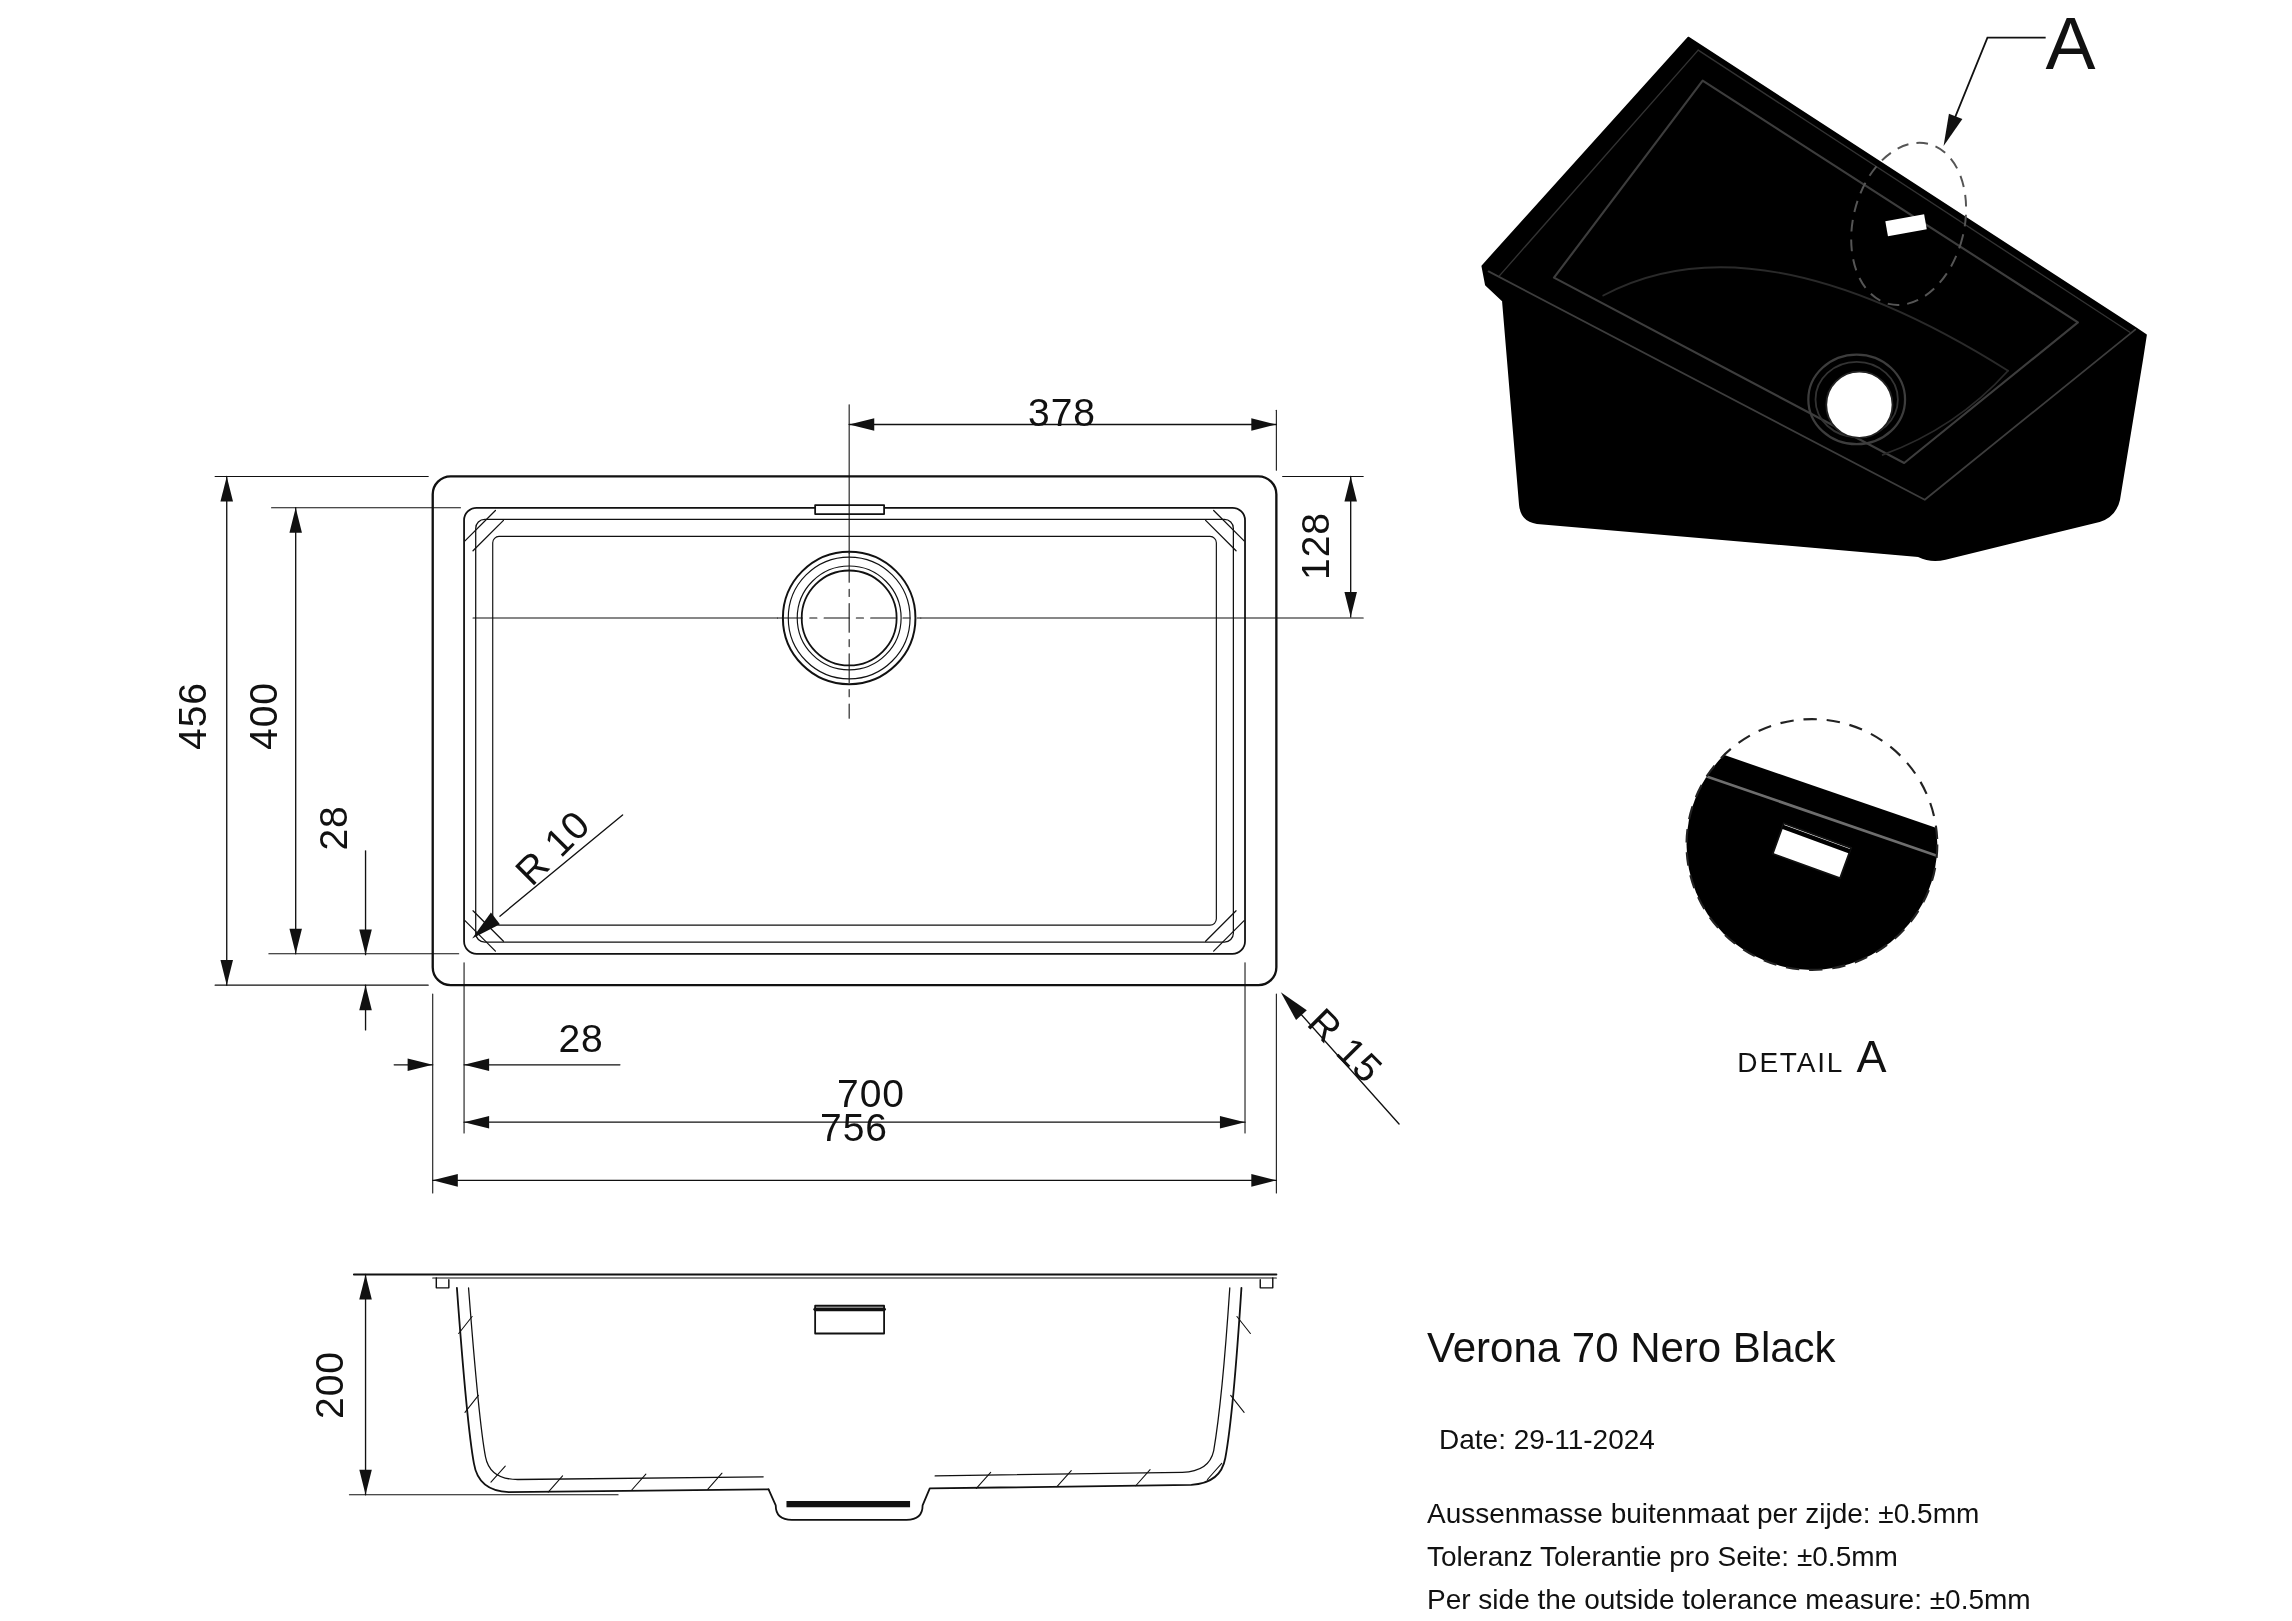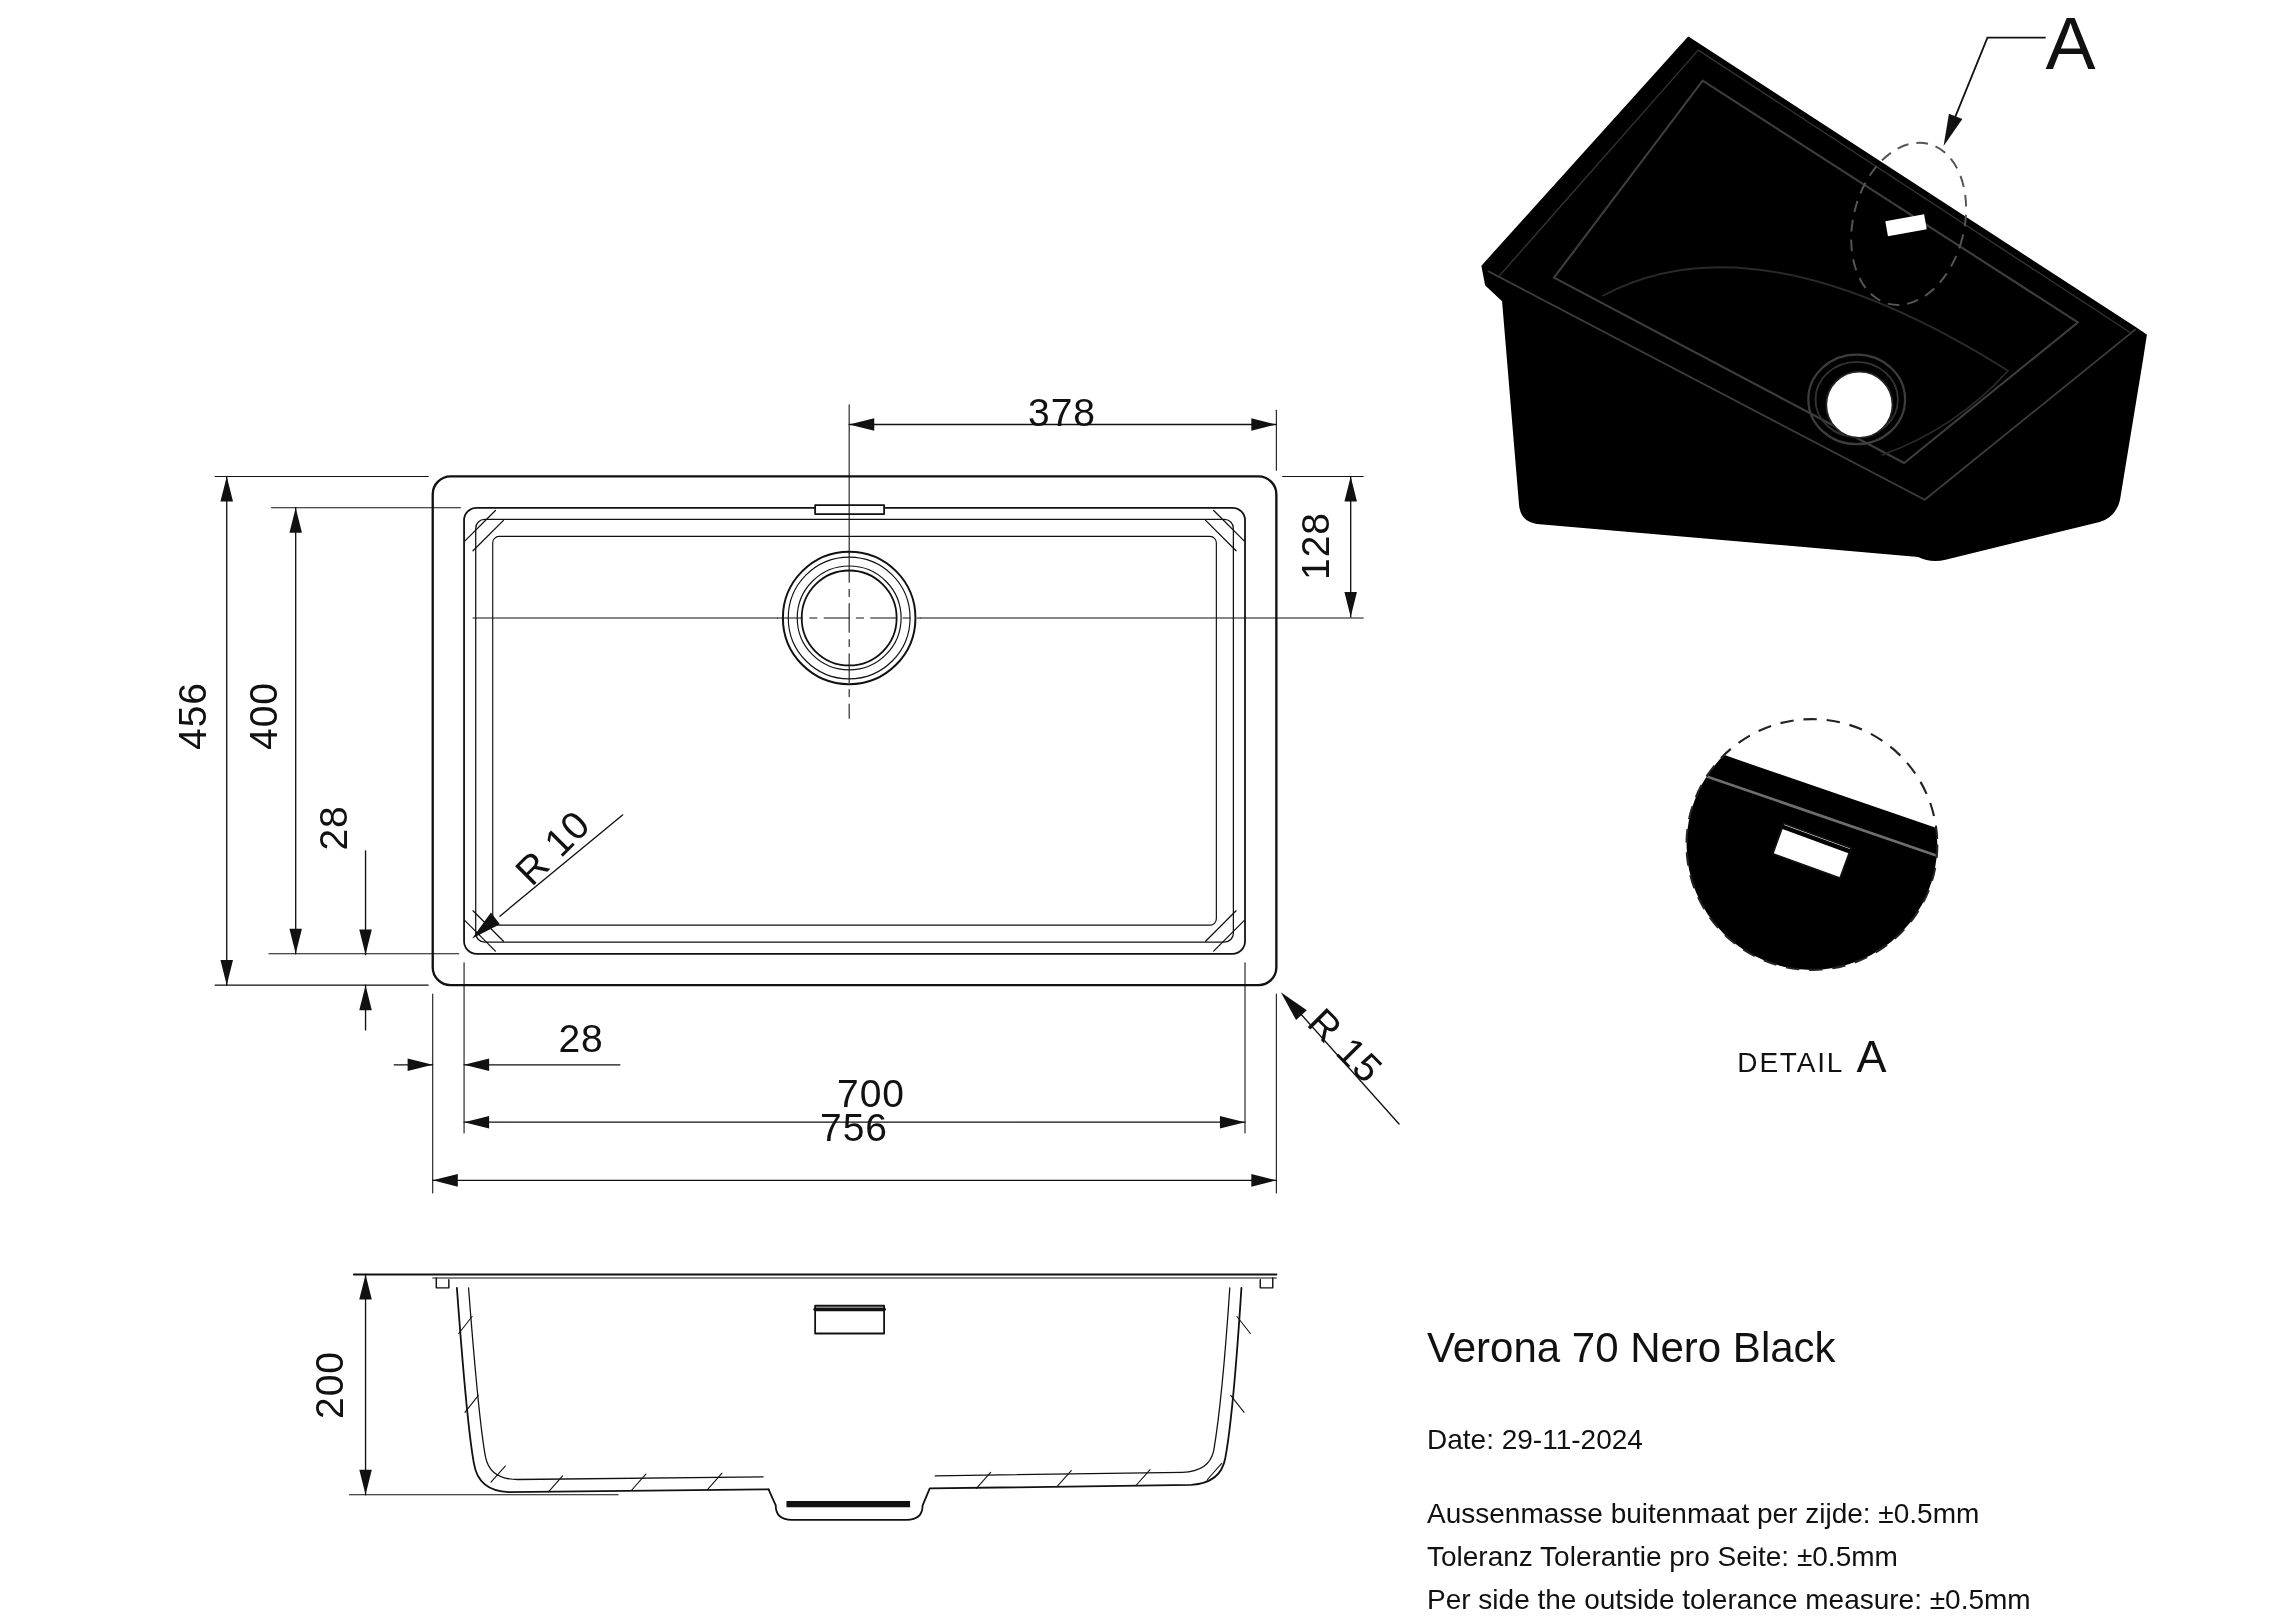--- a/index.html
+++ b/index.html
@@ -29,21 +29,21 @@
     position:absolute;left:1812px;top:1057px;
     transform:translate(-50%,-50%);
     display:flex;align-items:baseline;gap:12.5px;
     white-space:nowrap;
     text-align:center;
   }
   .detail-word{font-size:28px;letter-spacing:1.8px;}
   .detail-ref{font-size:45px;}
   .titleblock{position:absolute;left:1427px;top:1324px;width:851px;}
   .tb-title{font-size:42px;}
-  .tb-date{font-size:28px;position:absolute;left:0;top:100px;}
+  .tb-date{font-size:28px;position:absolute;left:12px;top:100px;}
   .tb-tol{font-size:28px;position:absolute;left:0;white-space:nowrap;}
   .tb-tol.t1{top:174px;}
   .tb-tol.t2{top:217px;}
   .tb-tol.t3{top:260px;}
 </style>
 </head>
 <body>
 
 <div id="stage">
 

